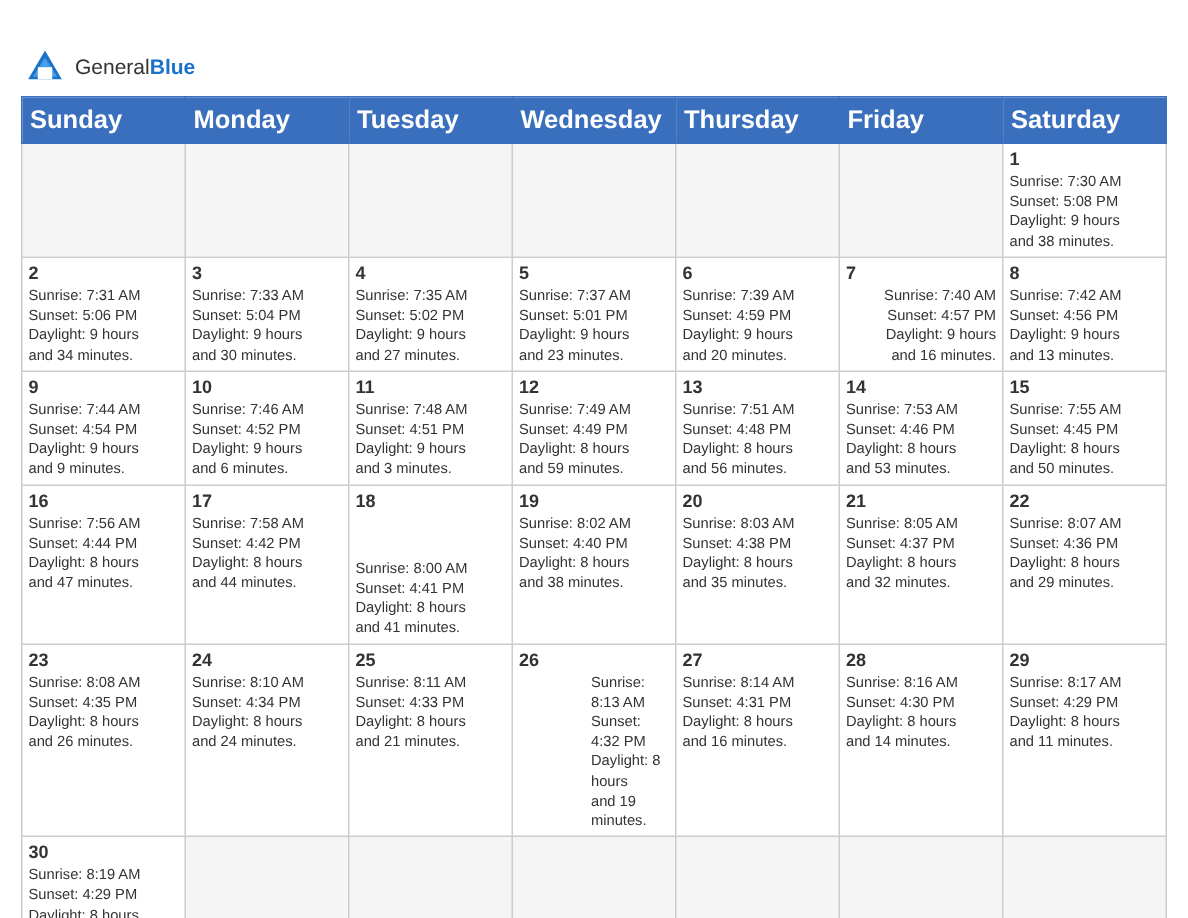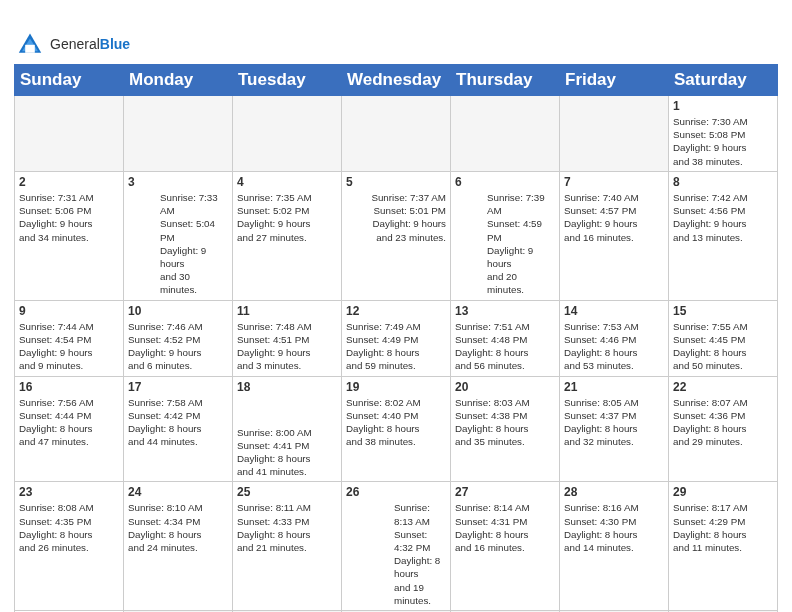--- a/index.html
+++ b/index.html
@@ -140,49 +140,49 @@
         <tr>
           <td>
             <div class="day-number">2</div>
             <div class="day-info" style="white-space: pre-line;">Sunrise: 7:31 AM
 Sunset: 5:06 PM
 Daylight: 9 hours
 and 34 minutes.</div>
           </td>
           <td>
             <div class="day-number">3</div>
-            <div class="day-info" style="white-space: pre-line; margin-left: 32px;">Sunrise: 7:33 AM
+            <div class="day-info" style="white-space: pre-line;">Sunrise: 7:33 AM
 Sunset: 5:04 PM
 Daylight: 9 hours
 and 30 minutes.</div>
           </td>
           <td>
             <div class="day-number">4</div>
             <div class="day-info" style="white-space: pre-line;">Sunrise: 7:35 AM
 Sunset: 5:02 PM
 Daylight: 9 hours
 and 27 minutes.</div>
           </td>
           <td>
             <div class="day-number">5</div>
-            <div class="day-info" style="white-space: pre-line; text-align: right;">Sunrise: 7:37 AM
+            <div class="day-info" style="white-space: pre-line;">Sunrise: 7:37 AM
 Sunset: 5:01 PM
 Daylight: 9 hours
 and 23 minutes.</div>
           </td>
           <td>
             <div class="day-number">6</div>
-            <div class="day-info" style="white-space: pre-line; margin-left: 32px;">Sunrise: 7:39 AM
+            <div class="day-info" style="white-space: pre-line;">Sunrise: 7:39 AM
 Sunset: 4:59 PM
 Daylight: 9 hours
 and 20 minutes.</div>
           </td>
           <td>
             <div class="day-number">7</div>
-            <div class="day-info" style="white-space: pre-line;">Sunrise: 7:40 AM
+            <div class="day-info" style="white-space: pre-line; text-align: right;">Sunrise: 7:40 AM
 Sunset: 4:57 PM
 Daylight: 9 hours
 and 16 minutes.</div>
           </td>
           <td>
             <div class="day-number">8</div>
             <div class="day-info" style="white-space: pre-line;">Sunrise: 7:42 AM
 Sunset: 4:56 PM
 Daylight: 9 hours
 and 13 minutes.</div>

